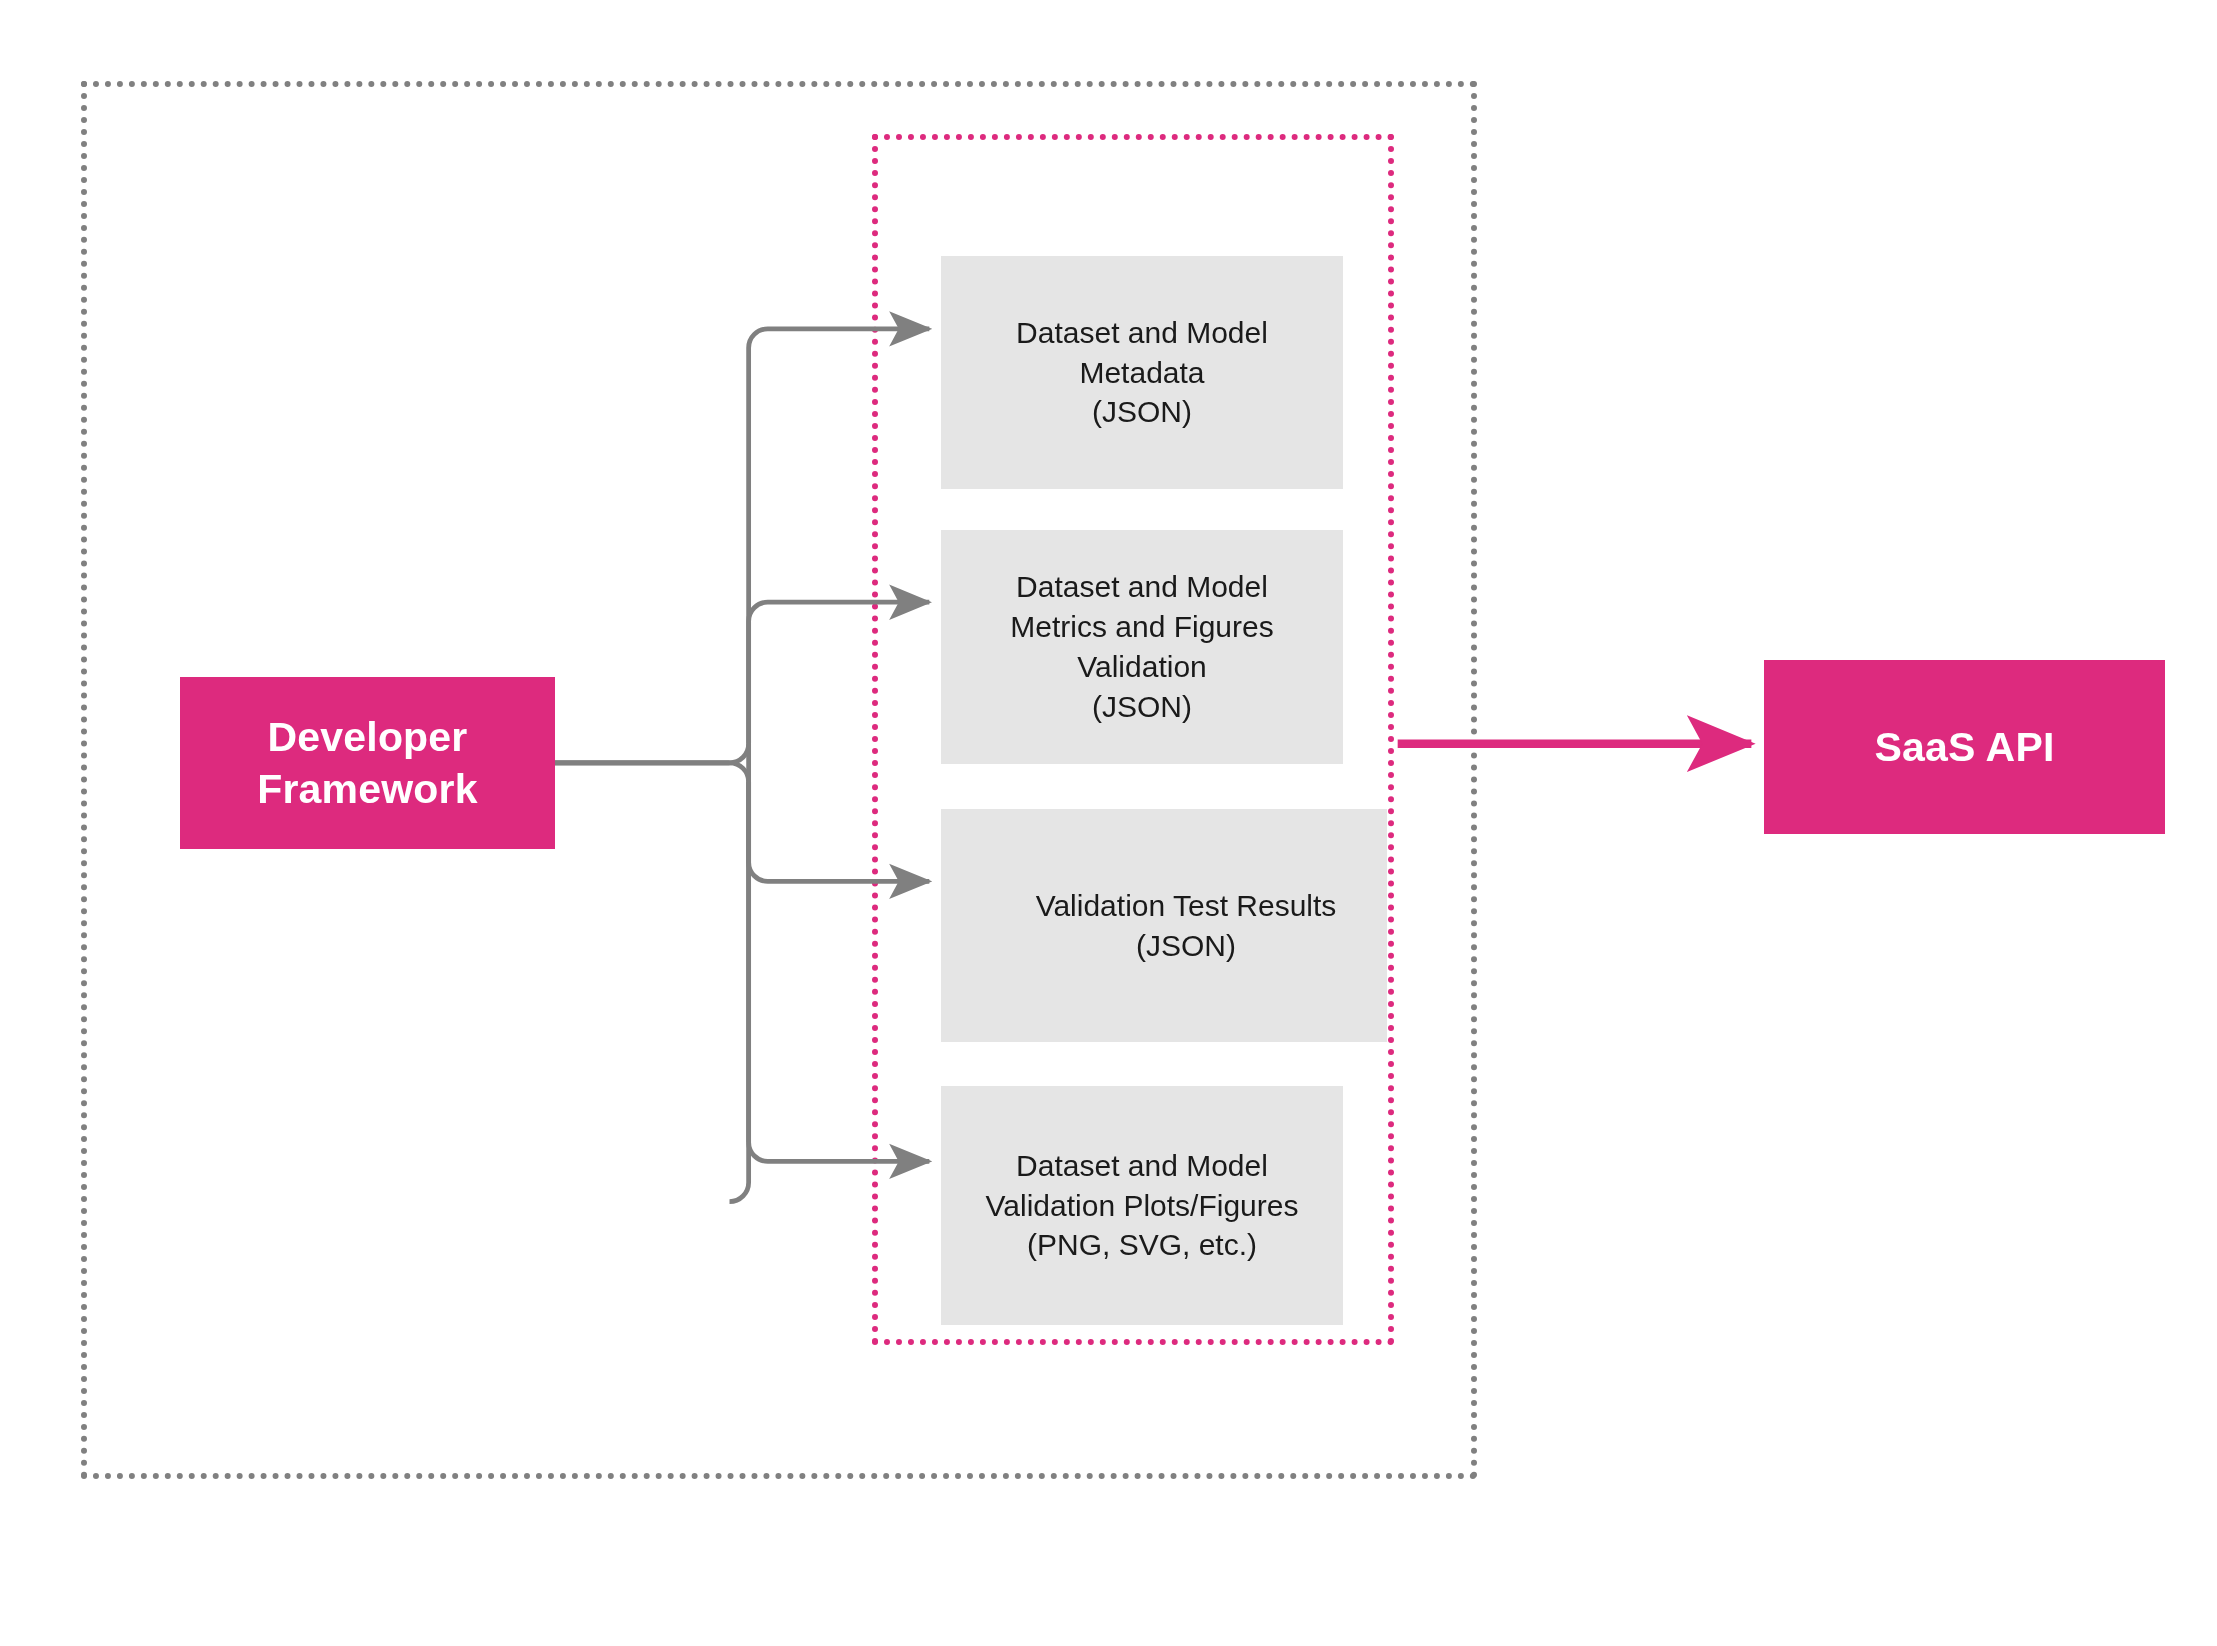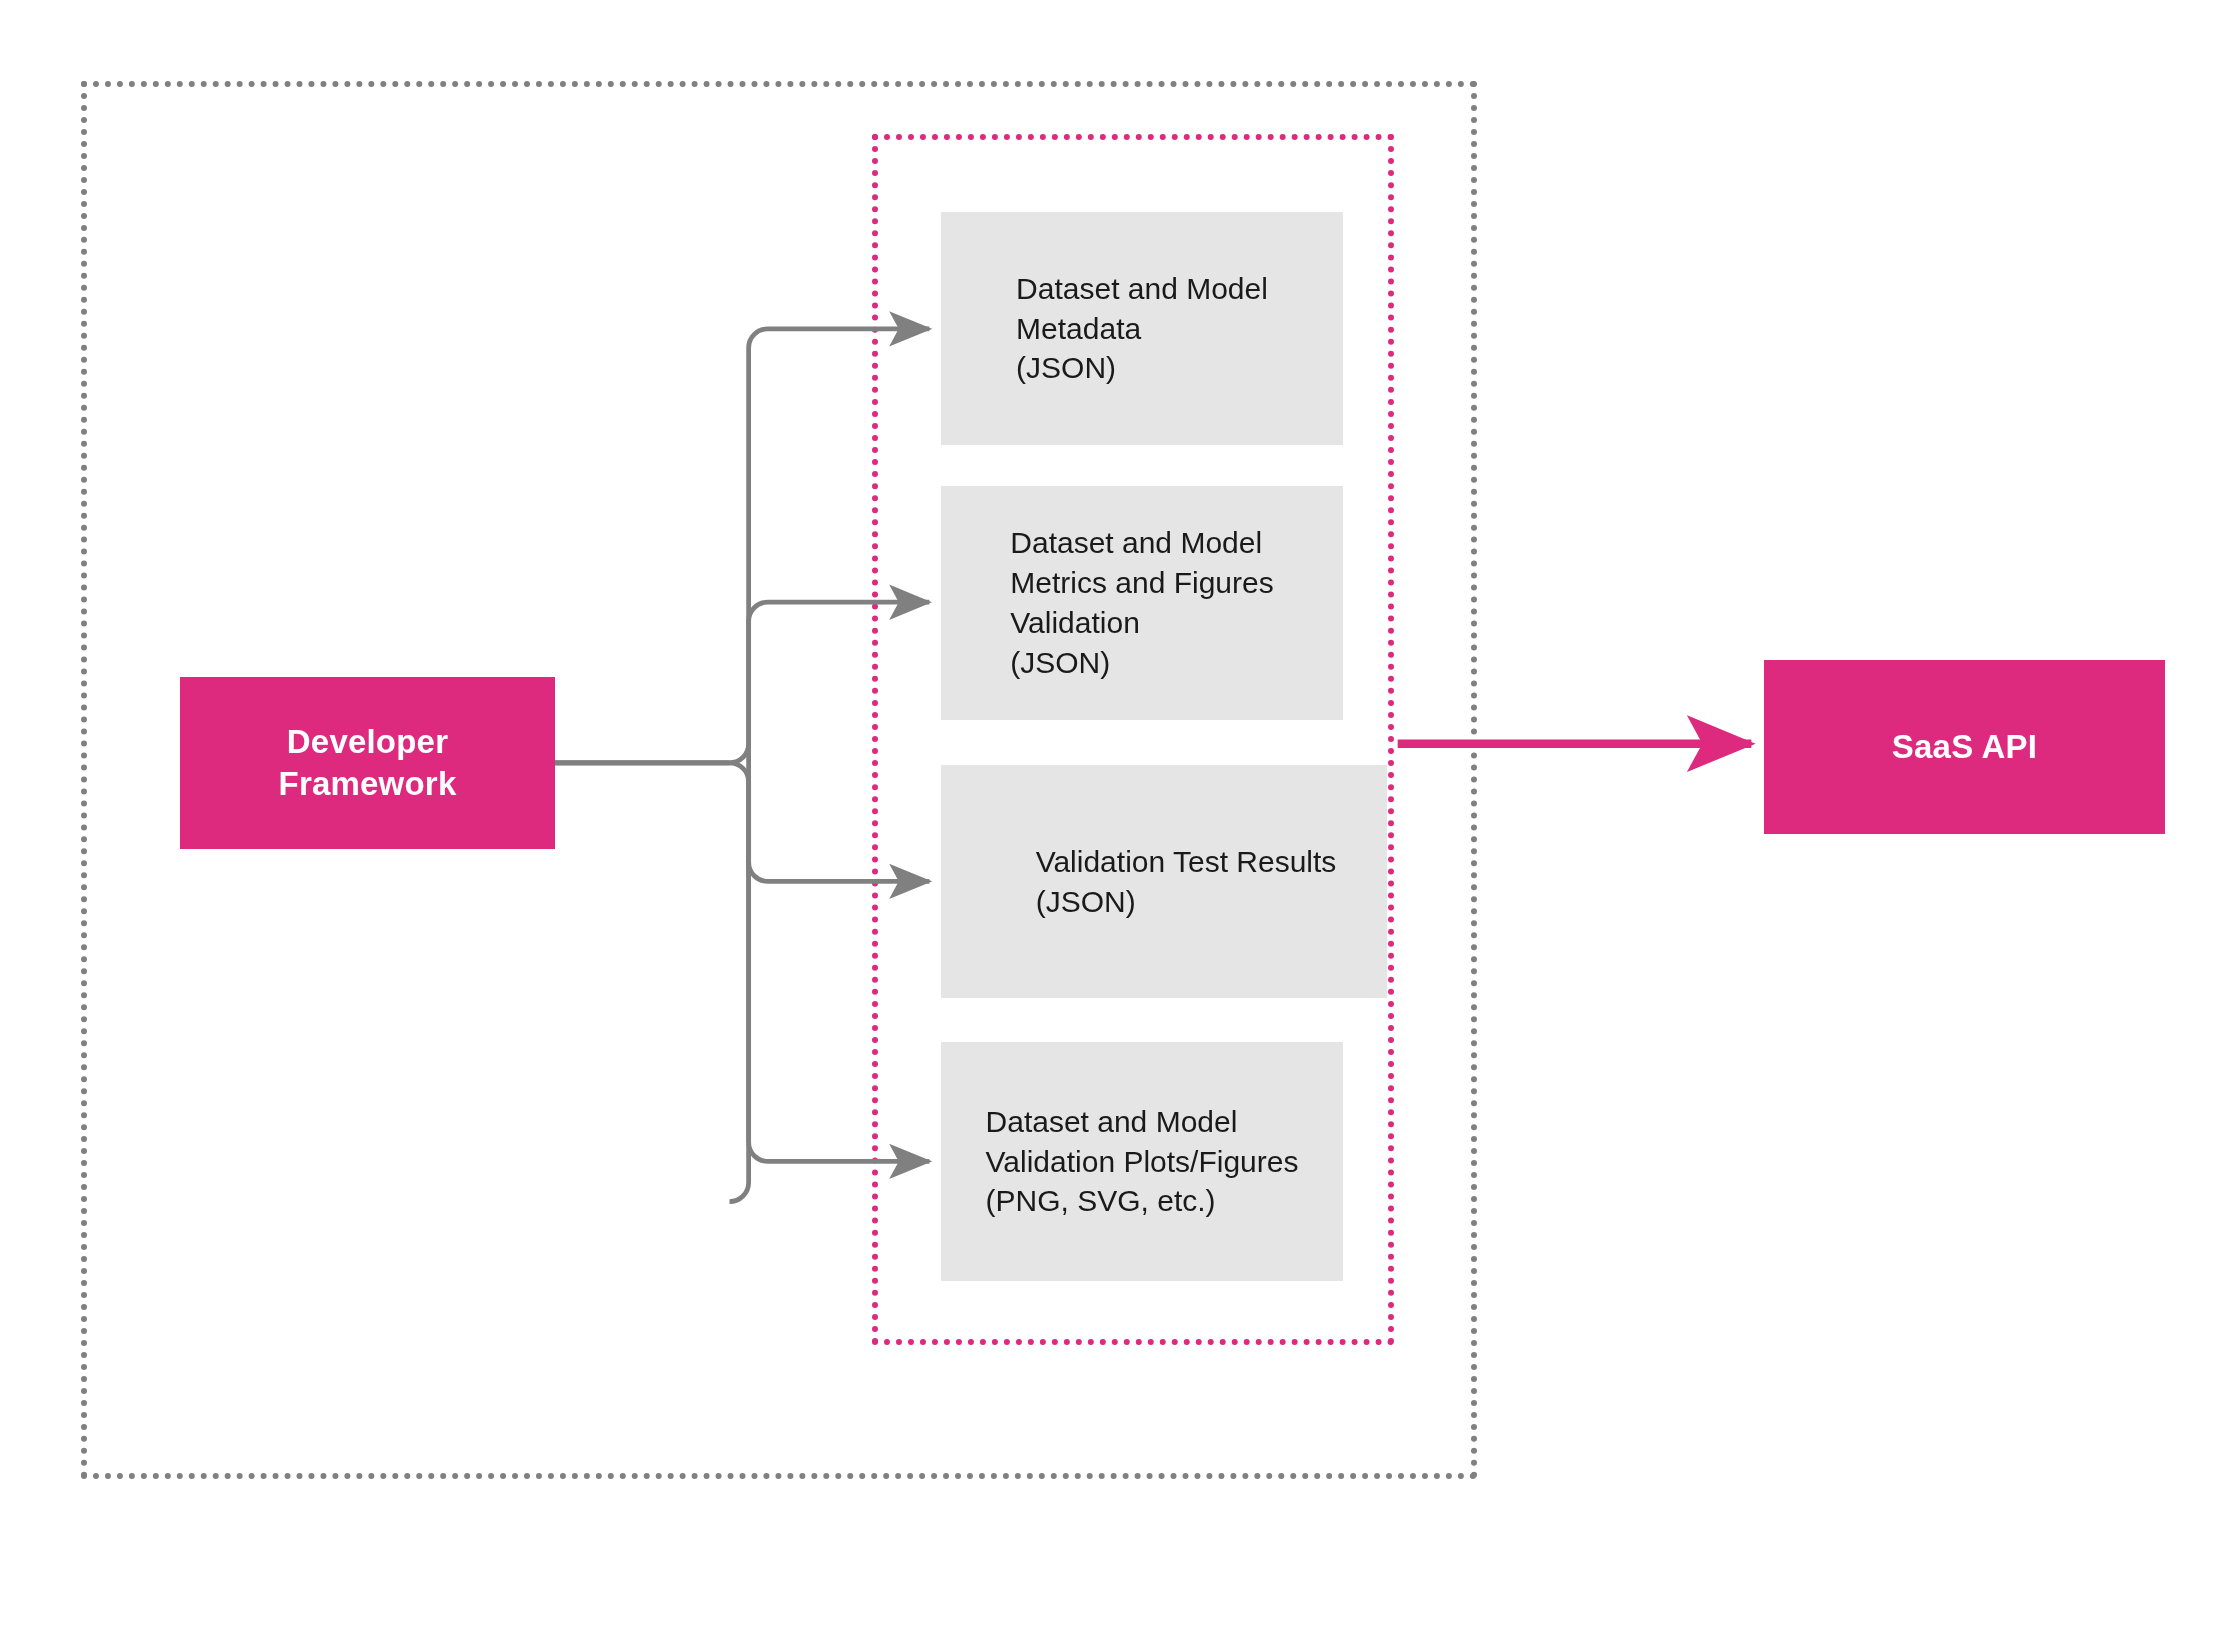--- a/index.html
+++ b/index.html
@@ -42,21 +42,21 @@
   
   .pink-box {
     position: absolute;
     background: #DD2A7E;
     color: #ffffff;
     display: flex;
     align-items: center;
     justify-content: center;
     text-align: center;
     font-weight: bold;
-    font-size: 33px;
+    font-size: 41px;
     line-height: 1.28;
     letter-spacing: 0.2px;
   }
   #dev-framework-box {
     left: 180px;
     top: 677px;
     width: 375px;
     height: 172px;
   }
   #saas-api-box {
@@ -68,22 +68,24 @@
   
   .gray-box {
     position: absolute;
     left: 941px;
     width: 402px;
     background: #E5E5E5;
     color: #1a1a1a;
     display: flex;
     align-items: center;
     justify-content: center;
+    text-align: center;
     font-size: 30px;
     line-height: 1.33;
+    margin-top: 44px;
   }
   .gray-box .gb-text { padding: 0 9.6px; }
   #gray-box-0 { top: 212px;  height: 233px; }
   #gray-box-1 { top: 486px;  height: 234px; }
   #gray-box-2 { top: 765px;  height: 233px; padding-left: 44px; }
   #gray-box-3 { top: 1042px; height: 239px; }
 
   
   #output-caption {
     position: absolute;

